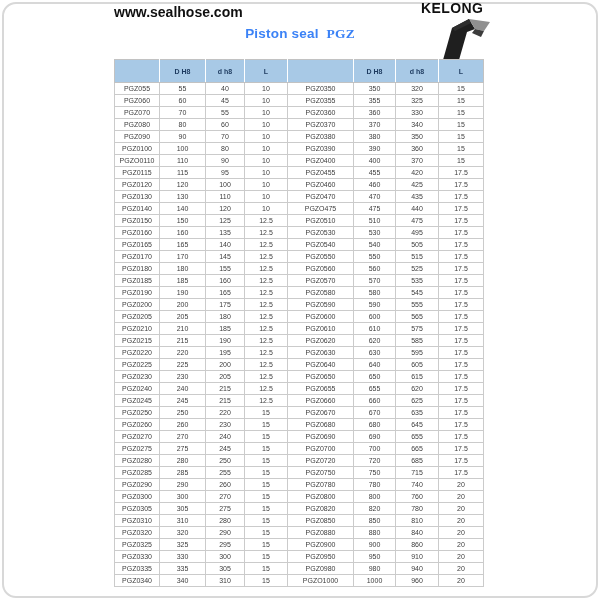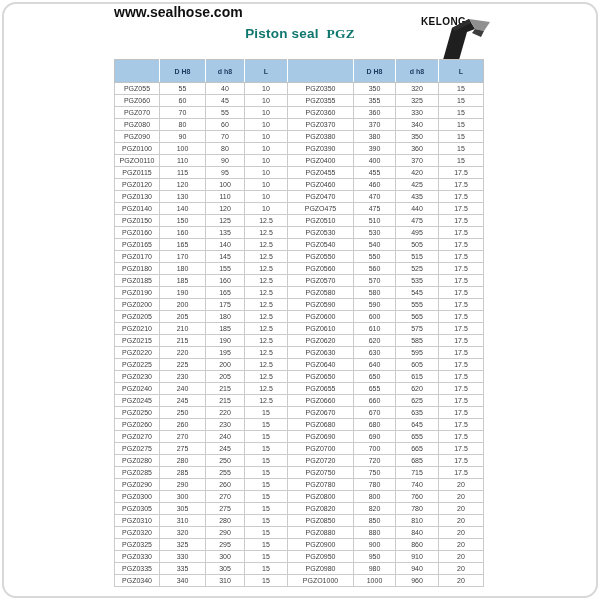--- a/index.html
+++ b/index.html
@@ -9,26 +9,26 @@
   }
   .frame {
     position:absolute; inset:2px; border:2px solid #d8d8d8;
     border-radius:14px; pointer-events:none;
   }
   .site {
     position:absolute; left:114px; top:4px;
     font-size:14px; font-weight:bold; color:#101010;
   }
   .brand {
-    position:absolute; left:421px; top:16px;
-    font-size:10px; font-weight:bold; color:#101010; letter-spacing:0.4px;
+    position:absolute; left:421px; top:0;
+    font-size:14px; font-weight:bold; color:#101010; letter-spacing:0.4px;
   }
   .title {
     position:absolute; left:0; top:26px; width:600px; text-align:center;
-    font-size:13.5px; font-weight:bold; color:#0f766e; letter-spacing:0.2px;
+    font-size:13.5px; font-weight:bold; color:#3b82f6; letter-spacing:0.2px;
   }
   .title .pgz { font-family:"Liberation Serif", serif; }
   .seal-icon { position:absolute; left:439px; top:16px; width:56px; height:46px; }
 
   table.spec {
     position:absolute; left:114px; top:59px; width:369px;
     border-collapse:collapse; table-layout:fixed;
   }
   table.spec th {
     background:#a8c9e6; color:#1d3a5f;

